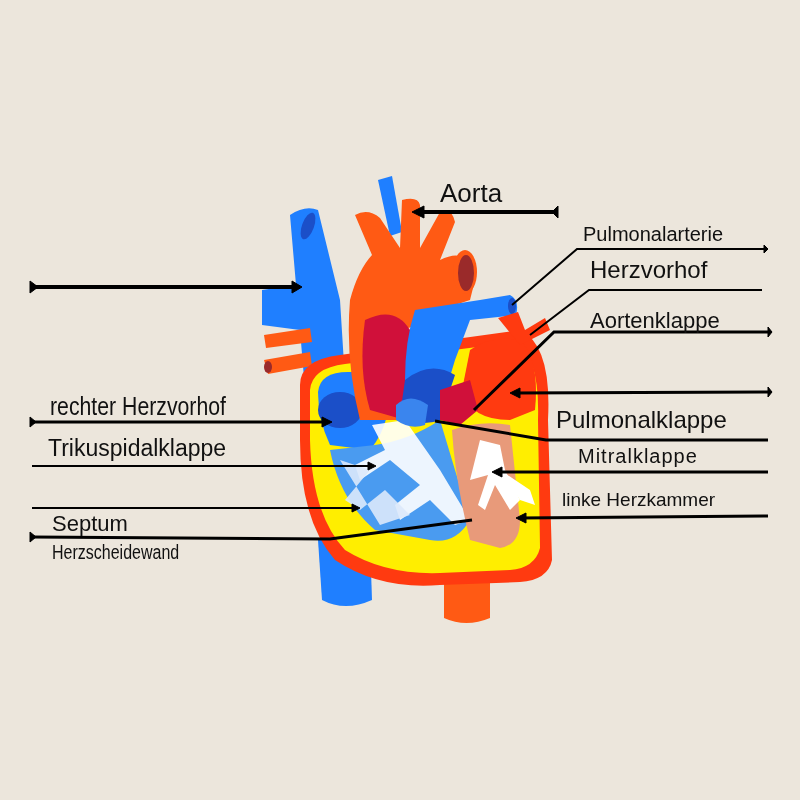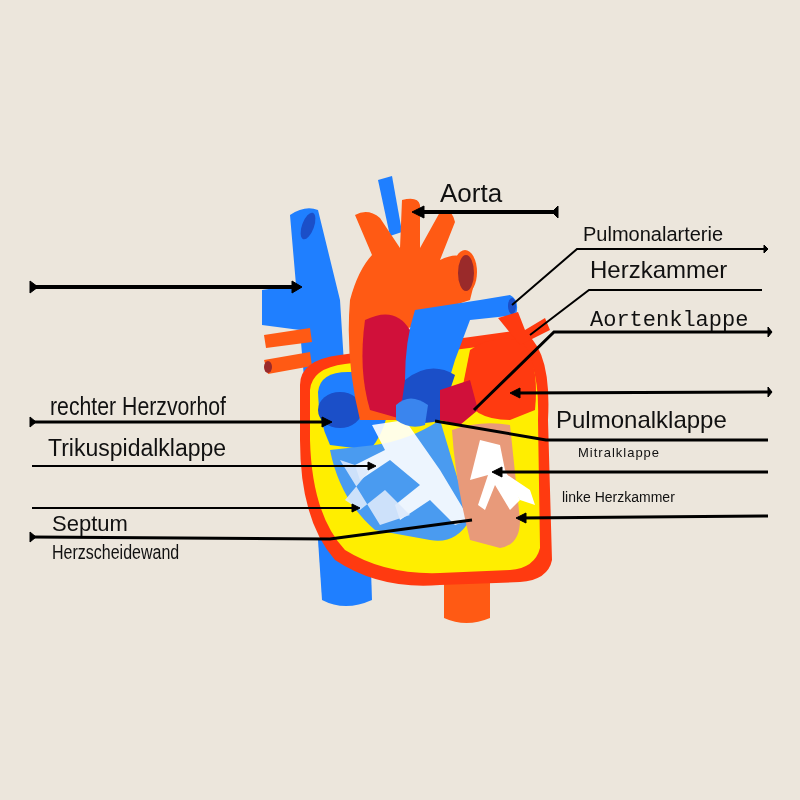--- a/index.html
+++ b/index.html
@@ -99,22 +99,22 @@
       <line x1="32" y1="508" x2="358" y2="508" stroke-width="2"></line>
       <polygon points="360,508 352,504 352,512"></polygon>
 
       <polyline points="32,537 330,539 472,520" fill="none" stroke-width="3"></polyline>
       <polygon points="30,532 30,542 36,537"></polygon>
     </g>
   </svg>
 
   <span class="lbl" style="left:440px;top:180px;font-size:26px;">Aorta</span>
   <span class="lbl" style="left:575px;top:224px;font-size:20px;margin-left:8px;">Pulmonalarterie</span>
-  <span class="lbl" style="left:590px;top:258px;font-size:24px;">Herzkammer</span>
-  <span class="lbl" style="left:590px;top:310px;font-size:22px;font-family:Liberation Mono, monospace;">Aortenklappe</span>
+  <span class="lbl" style="left:590px;top:258px;font-size:24px;">Herzvorhof</span>
+  <span class="lbl" style="left:590px;top:310px;font-size:22px;">Aortenklappe</span>
   <span class="lbl" style="left:556px;top:408px;font-size:24px;">Pulmonalklappe</span>
-  <span class="lbl" style="left:578px;top:446px;font-size:13px;letter-spacing:1px;">Mitralklappe</span>
-  <span class="lbl" style="left:562px;top:490px;font-size:14px;">linke Herzkammer</span>
+  <span class="lbl" style="left:578px;top:446px;font-size:20px;letter-spacing:1px;">Mitralklappe</span>
+  <span class="lbl" style="left:562px;top:490px;font-size:19px;">linke Herzkammer</span>
   <span class="lbl" style="left:50px;top:394px;font-size:25px;transform:scaleX(0.85);transform-origin:left;">rechter Herzvorhof</span>
   <span class="lbl" style="left:48px;top:437px;font-size:23px;">Trikuspidalklappe</span>
   <span class="lbl" style="left:52px;top:513px;font-size:22px;text-align:center;">Septum</span>
   <span class="lbl" style="left:52px;top:542px;font-size:20px;transform:scaleX(0.8);transform-origin:left;">Herzscheidewand</span>
 </div>
 
 </body></html>

